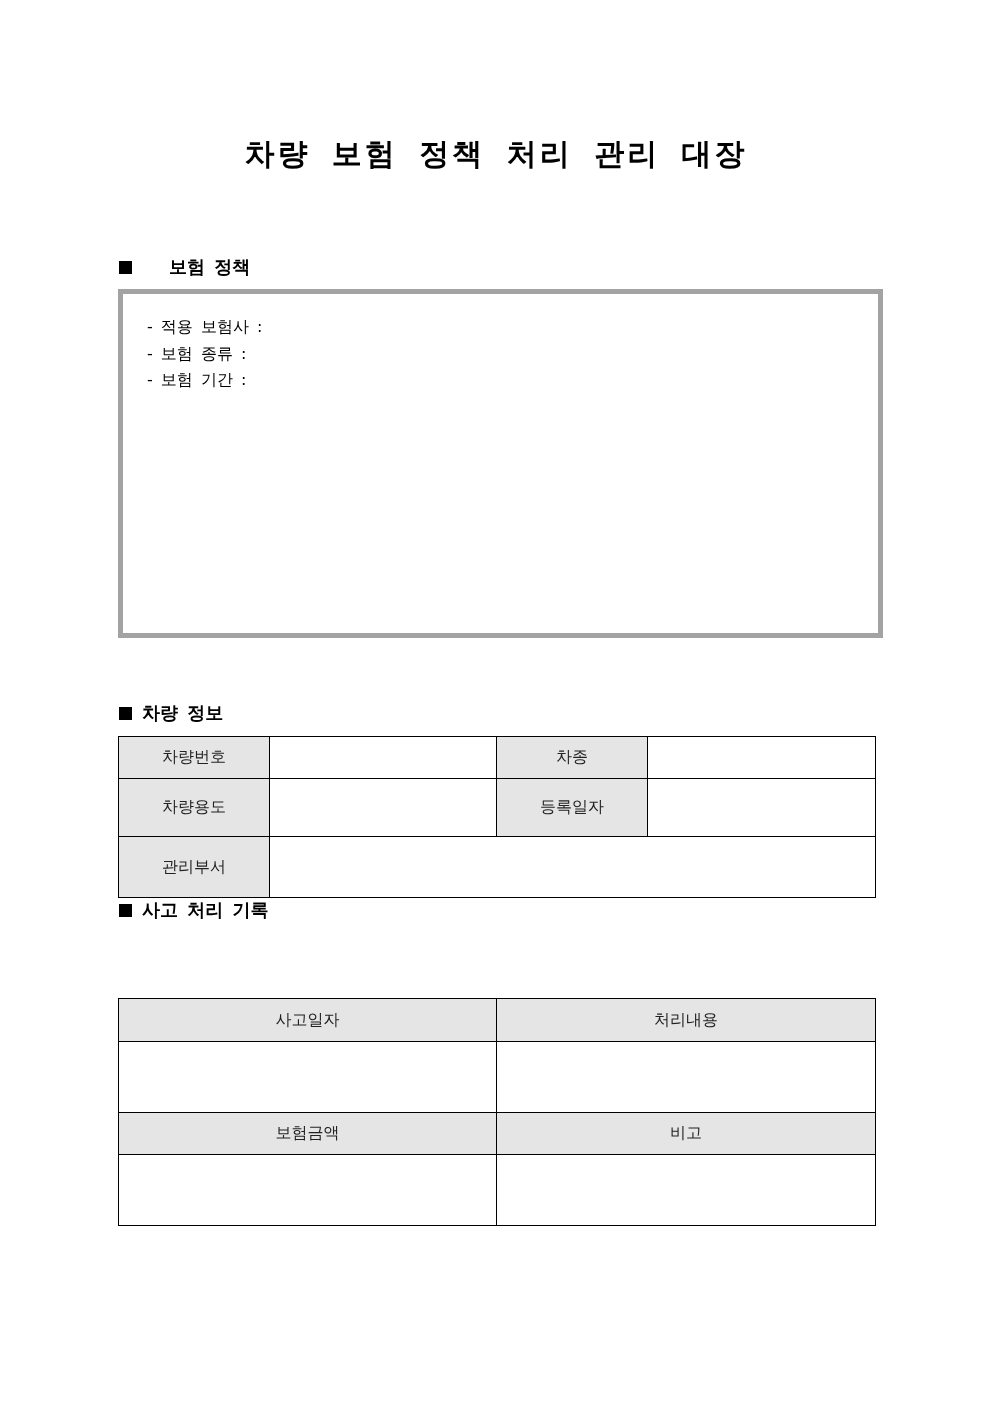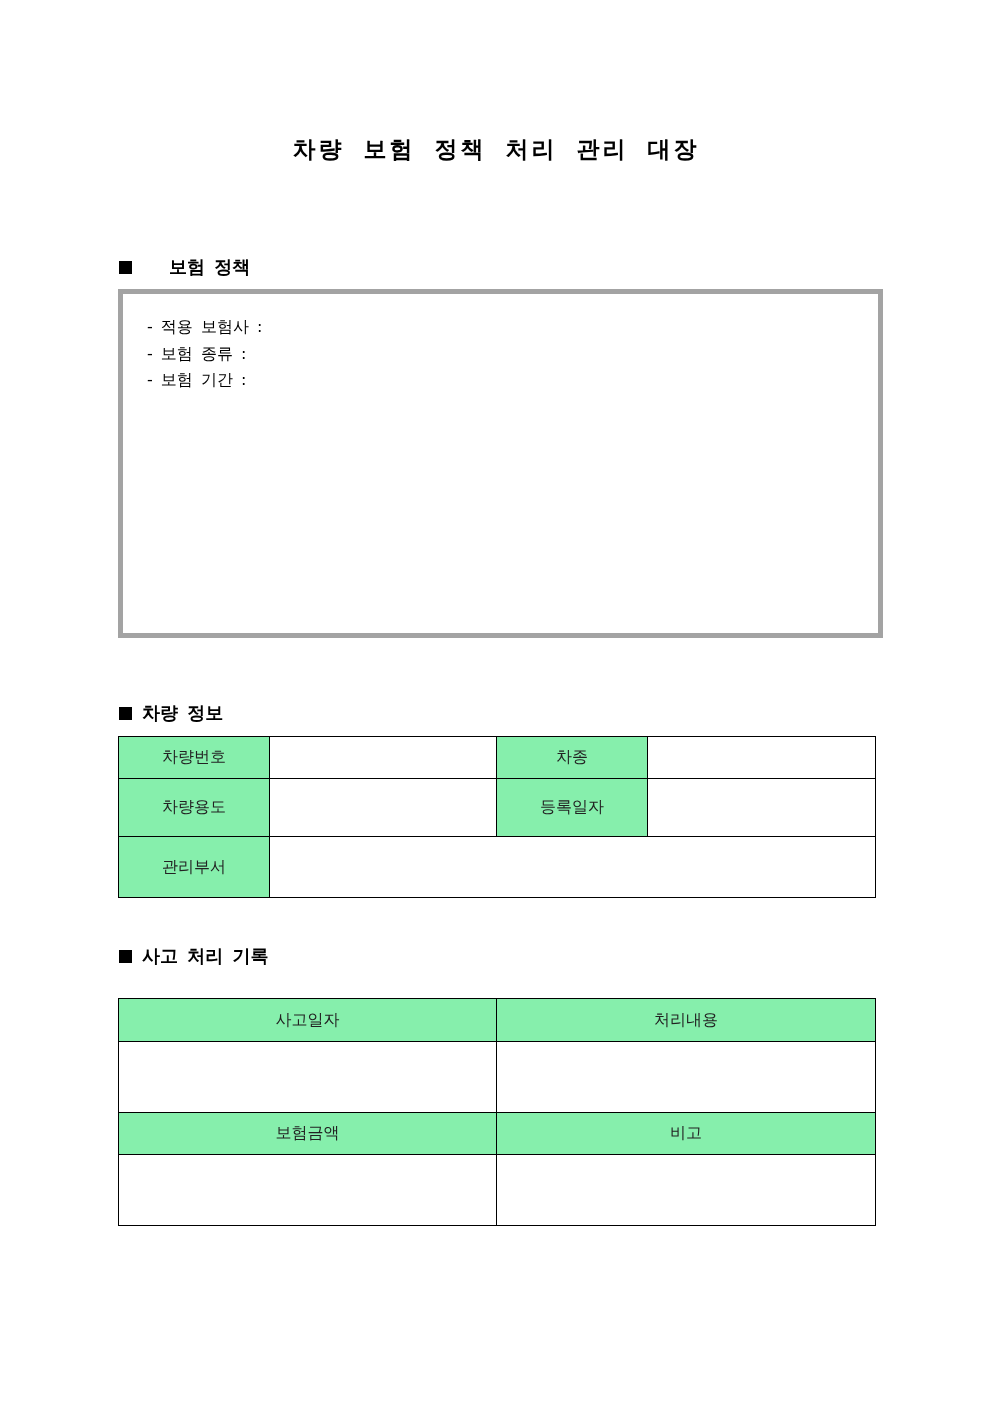--- a/index.html
+++ b/index.html
@@ -3,21 +3,21 @@
   <meta charset="utf-8">
   <style>
     html, body { margin: 0; padding: 0; background: #ffffff; }
     body {
       width: 992px; height: 1403px; position: relative; overflow: hidden;
       font-family: "DejaVu Sans", "Liberation Sans", sans-serif;
       color: #000;
     }
     .title {
       position: absolute; left: 0; top: 134px; width: 992px;
-      text-align: center; font-size: 23px; font-weight: bold;
+      text-align: center; font-size: 30px; font-weight: bold;
       letter-spacing: 3px; word-spacing: 8px;
     }
     .section-heading {
       position: absolute; left: 119px;
       font-size: 18px; font-weight: bold; word-spacing: 3px;
       display: flex; align-items: center;
     }
     .square {
       display: inline-block; width: 13px; height: 13px; background: #000;
       margin-right: 10px;
@@ -31,21 +31,21 @@
       font-size: 16px; line-height: 26.5px; word-spacing: 3px;
     }
     table {
       position: absolute; left: 118px; border-collapse: collapse;
       table-layout: fixed; width: 757px;
     }
     td {
       border: 1px solid #000; font-size: 16px; text-align: center;
       vertical-align: middle; padding: 0; color: #222;
     }
-    td.hdr { background: #86efac; }
+    td.hdr { background: #e5e5e5; }
     #vehicle-table { top: 736px; }
     #accident-table { top: 998px; }
   </style>
 </head>
 <body>
 
 <div class="title">차량 보험 정책 처리 관리 대장</div>
 
 <div class="section-heading" style="top:255px;gap:27px;">
   <span class="square"></span>
@@ -83,21 +83,21 @@
     <td class="hdr">등록일자</td>
     <td></td>
   </tr>
   <tr style="height:61px;">
     <td class="hdr">관리부서</td>
     <td colspan="3"></td>
   </tr>
 </tbody>
   </table>
 
-<div class="section-heading" style="top:944px;">
+<div class="section-heading" style="top:898px;">
   <span class="square"></span>
   <span>사고 처리 기록</span>
 </div>
 <table id="accident-table">
   <colgroup>
     <col style="width:378px">
       <col style="width:379px">
   </colgroup>
   <tbody>
       <tr style="height:43px;">

